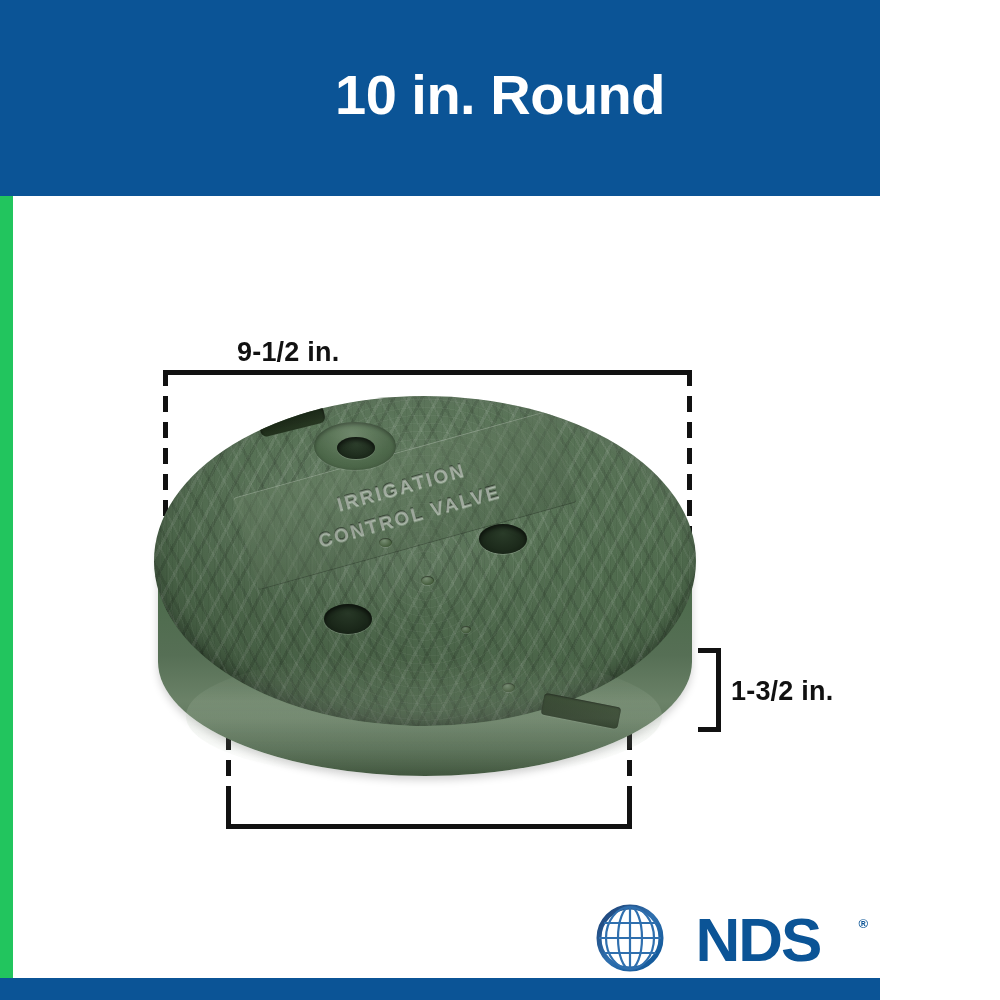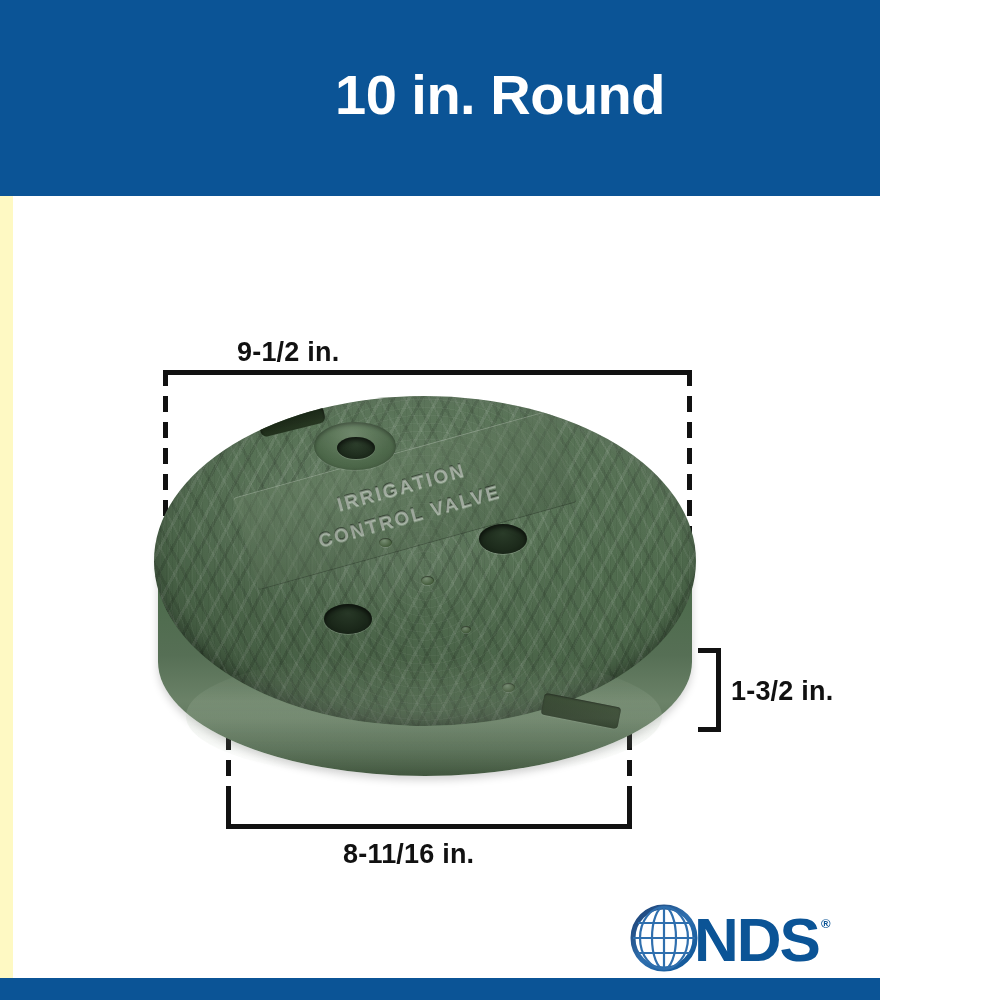--- a/index.html
+++ b/index.html
@@ -5,21 +5,21 @@
 <style>
   html, body {
     margin: 0;
     padding: 0;
     background: #ffffff;
   }
   #page {
     position: relative;
     width: 880px;
     height: 1000px;
-    background: #fef9c3;
+    background: #22c55e;
     font-family: "Liberation Sans", sans-serif;
     overflow: hidden;
   }
 
   
   .header {
     position: absolute;
     left: 0; top: 0;
     width: 1000px;
     height: 196px;
@@ -268,20 +268,22 @@
     background: #0b5496;
   }
   .logo {
     position: absolute;
     right: 12px;
     top: 902px;
     width: 240px;
     height: 76px;
     display: flex;
     align-items: center;
+    justify-content: flex-end;
+    gap: 36px;
   }
   .logo-globe { flex: 0 0 auto; }
   .logo-text {
     font-size: 62px;
     font-weight: bold;
     color: #0b5496;
     letter-spacing: -2px;
     line-height: 1;
     margin-left: -6px;
     font-family: "Liberation Sans", sans-serif;
@@ -315,21 +317,20 @@
       <div class="rule rule-v" style="left:703px; top:452px; height:84px;"></div>
       <div class="rule rule-h" style="left:685px; top:452px; width:23px;"></div>
       <div class="rule rule-h" style="left:685px; top:531px; width:23px;"></div>
       <div class="dim-label" style="left:718px; top:480px;">1-3/2 in.</div>
 
       <div class="dash-v" style="left:213px; top:538px; height:94px;"></div>
       <div class="dash-v" style="left:614px; top:538px; height:94px;"></div>
       <div class="rule rule-h" style="left:213px; top:628px; width:406px;"></div>
       <div class="rule rule-v" style="left:213px; top:604px; height:28px;"></div>
       <div class="rule rule-v" style="left:614px; top:604px; height:28px;"></div>
-      <div class="dim-label" style="left:330px; top:643px;">8-11/16 in.</div>
 
       <div class="cover-wrap">
 
         <div class="cover-side"></div>
 
         <div class="cover-top">
           <div class="texture"></div>
           <div class="texture2"></div>
 
           <div class="plate">

